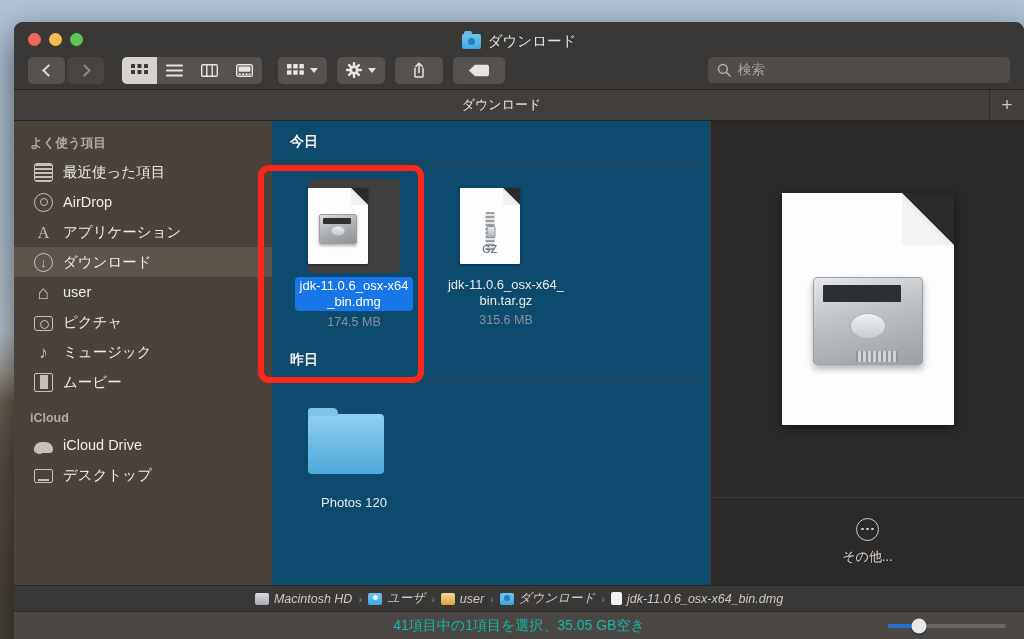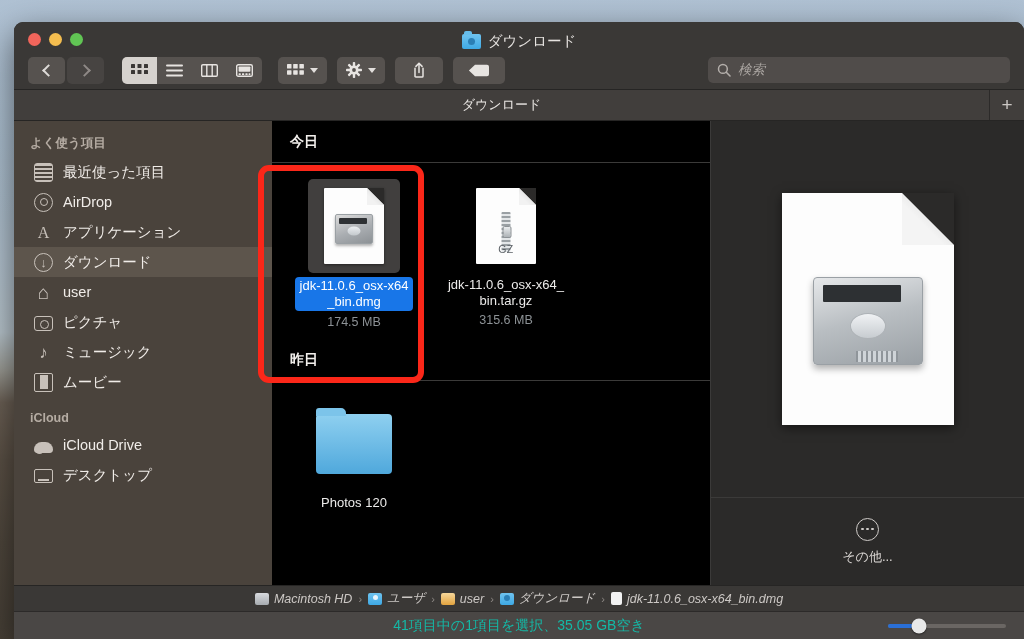--- a/index.html
+++ b/index.html
@@ -90,21 +90,21 @@
   .tb-single {
     height: 27px; border-radius: 5px; background: #56524f;
     display: flex; align-items: center; justify-content: center; padding: 0 9px; gap: 6px;
   }
   .caret { width: 0; height: 0; border-left: 4.5px solid transparent; border-right: 4.5px solid transparent; border-top: 5px solid #e2dfdc; }
 
   .searchbox {
     flex: none; width: 302px; height: 26px; border-radius: 5px;
     background: #504c4a; display: flex; align-items: center; gap: 7px; padding: 0 9px;
   }
-  .search-ph { font-size: 13.5px; color: #aaa5a1; font-style: italic; }
+  .search-ph { font-size: 13.5px; color: #aaa5a1; }
 
   .spacer { flex: 1; }
 
   
   .tabbar {
     height: 31px; flex: none; display: flex; align-items: stretch;
     background: #413e3c; border-bottom: 1px solid #262524;
   }
   .tab {
     flex: 1; display: flex; align-items: center; justify-content: center;
@@ -158,32 +158,32 @@
   .ico-cloud::after { content:""; position:absolute; left:1px; top:3px; width:9px; height:9px;
      background:#cfc8c1; border-radius:50%; }
   .ico-desktop { border:1.6px solid #cfc8c1; border-radius:2px; height:14px; margin-top:2px; }
   .ico-desktop::after { content:""; position:absolute; left:3px; bottom:1.5px; right:3px; height:1.6px;
      background:#cfc8c1; }
   .ico-docs { background:#cfc8c1; border-radius:2px; width:15px; height:17px; margin:1px 0 0 2px; }
   .ico-docs::after { content:""; position:absolute; right:-1px; top:-1px; width:6px; height:6px;
      background:#4a433c; transform:rotate(0deg); }
 
   
-  .filearea { flex: 1; background: #000000; position: relative; overflow: hidden; }
+  .filearea { flex: 1; background: #0c4a6e; position: relative; overflow: hidden; }
   .group-head {
     font-size: 14px; color: #f2efec; font-weight: 700;
     padding: 12px 0 0 18px;
   }
   .group-rule { border-bottom: 1px solid #3b3a39; margin-top: 11px; }
   .grid { display: flex; padding: 16px 0 0 14px; gap: 16px; }
   .file {
     width: 136px; display: flex; flex-direction: column; align-items: center; gap: 4px;
   }
   .thumb-wrap {
-    width: 92px; height: 94px; display: flex; align-items: center; justify-content: center;
+    width: 92px; height: 94px; display: flex; align-items: center; justify-content: flex-start;
     border-radius: 5px;
   }
   .thumb-wrap.sel { background: #413f3e; }
   .fname {
     font-size: 13px; line-height: 16px; text-align: center; color: #ecebea;
     max-width: 118px; word-break: break-all;
   }
   .fname.sel { background: #1876e8; color: #fff; border-radius: 4px; padding: 1px 4px; }
   .fsize { font-size: 12.5px; color: #8d9296; }
 

